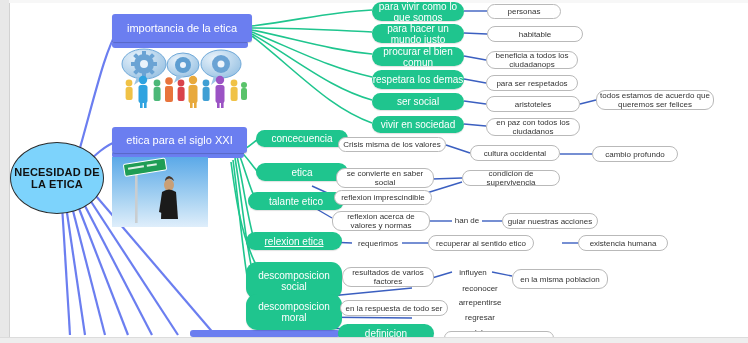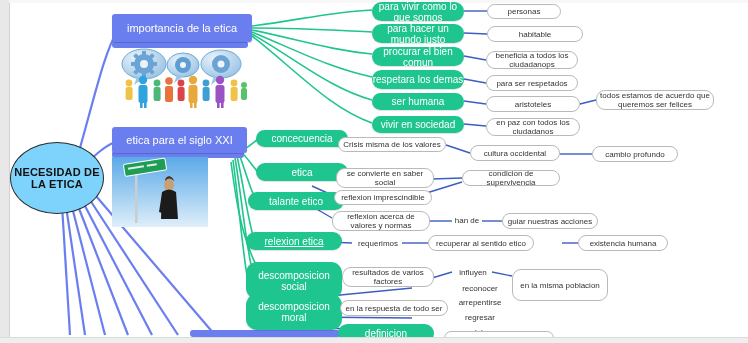--- a/index.html
+++ b/index.html
@@ -265,21 +265,21 @@
   <div class="node green" style="left:372px;top:24px;width:92px;height:19px;">
     <span>para hacer un mundo justo</span>
   </div>
   <div class="node green" style="left:372px;top:47px;width:92px;height:19px;">
     <span>procurar el bien comun</span>
   </div>
   <div class="node green" style="left:372px;top:70px;width:92px;height:19px;">
     <span>respetara los demas</span>
   </div>
   <div class="node green" style="left:372px;top:93px;width:92px;height:17px;">
-    <span>ser humana</span>
+    <span>ser social</span>
   </div>
   <div class="node green" style="left:372px;top:116px;width:92px;height:17px;">
     <span>vivir en sociedad</span>
   </div>
 
   <div class="node leaf" style="left:487px;top:4px;width:74px;height:15px;">
     <span>personas</span>
   </div>
   <div class="node leaf" style="left:487px;top:26px;width:96px;height:16px;">
     <span>habitable</span>
@@ -357,21 +357,21 @@
   </div>
   <div class="node leaf" style="left:578px;top:235px;width:90px;height:16px;">
     <span>existencia humana</span>
   </div>
   <div class="node leaf" style="left:342px;top:267px;width:92px;height:20px;">
     <span>resultados  de varios factores</span>
   </div>
   <div class="node plain" style="left:452px;top:266px;width:42px;height:12px;">
     <span>influyen</span>
   </div>
-  <div class="node leaf" style="left:512px;top:269px;width:96px;height:32px;">
+  <div class="node leaf" style="left:512px;top:269px;width:96px;height:20px;">
     <span>en la misma poblacion</span>
   </div>
   <div class="node leaf" style="left:340px;top:300px;width:108px;height:16px;">
     <span>en la respuesta de todo ser</span>
   </div>
 
   <div class="node plain" style="left:452px;top:283px;width:56px;height:11px;">
     <span>reconocer</span>
   </div>
   <div class="node plain" style="left:452px;top:297px;width:56px;height:11px;">

